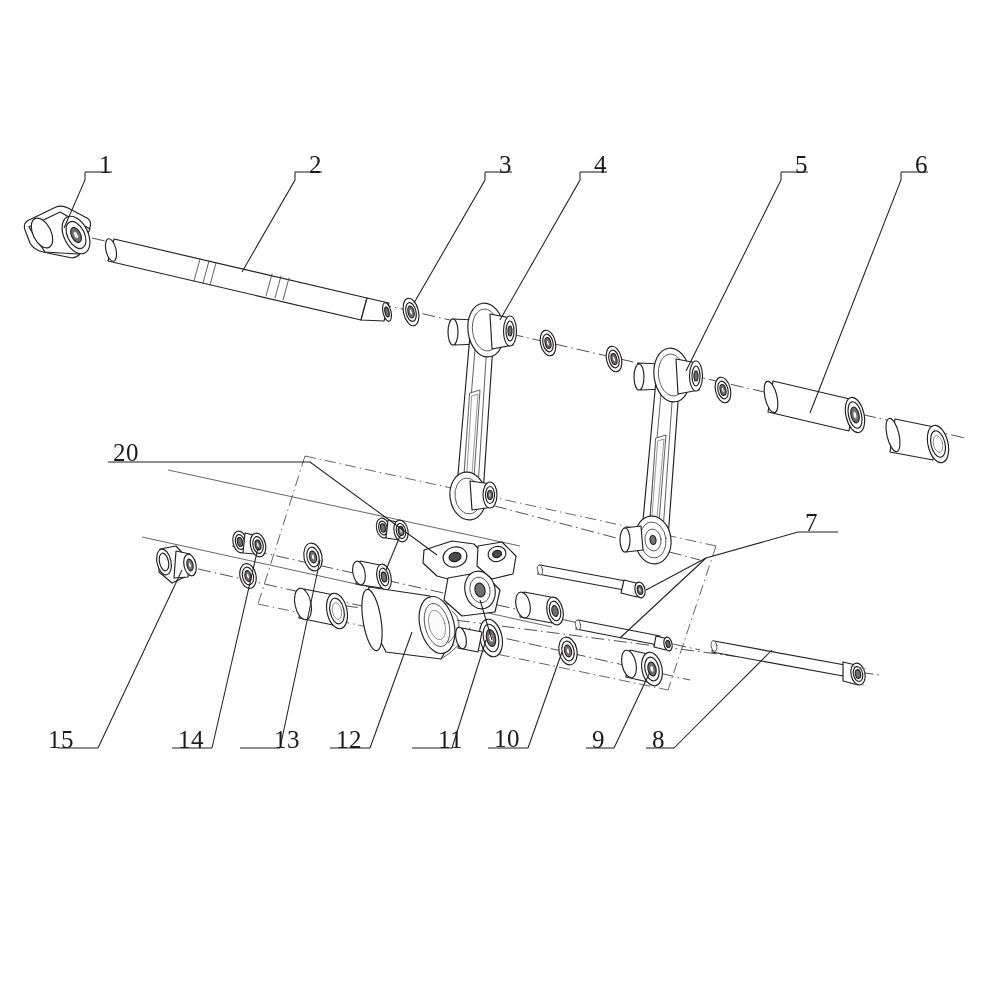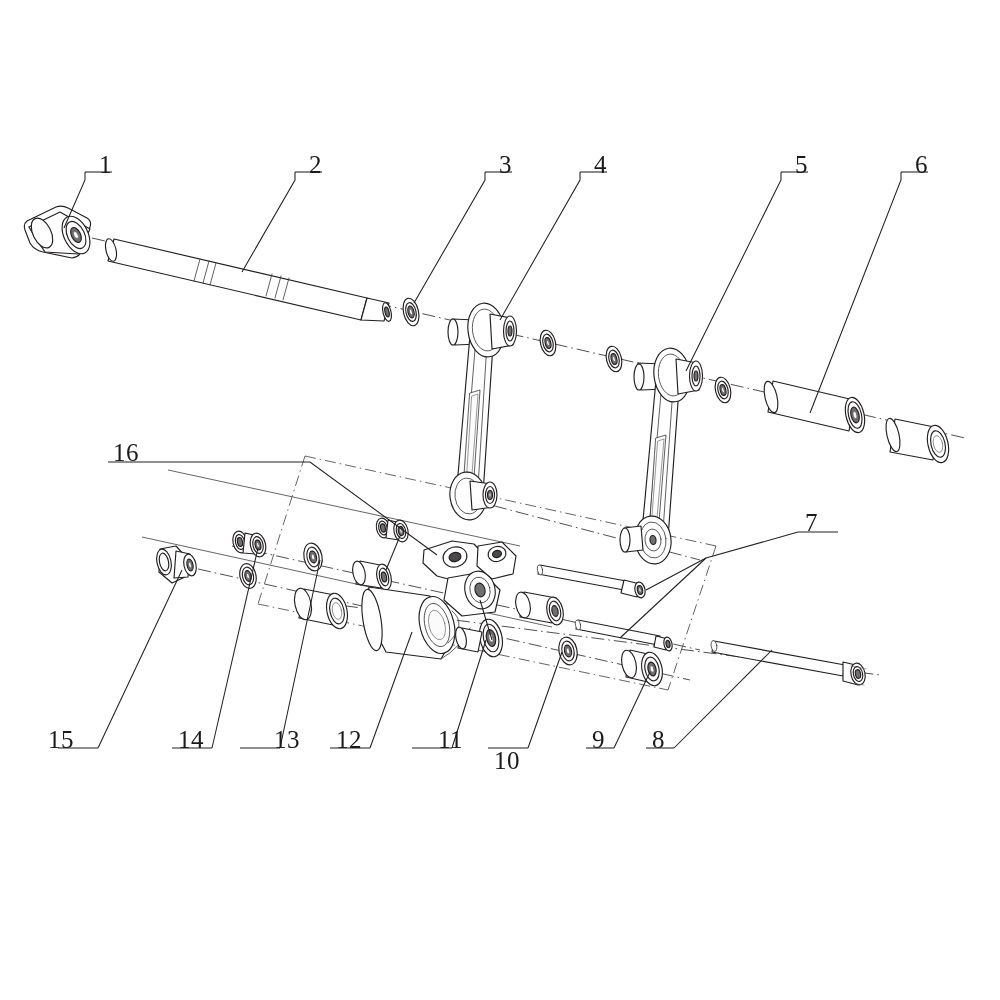--- a/index.html
+++ b/index.html
@@ -407,25 +407,25 @@
     </g>
   </svg>
 
   <div class="num" style="left:99px;  top:152px;">1</div>
   <div class="num" style="left:309px; top:152px;">2</div>
   <div class="num" style="left:499px; top:152px;">3</div>
   <div class="num" style="left:594px; top:152px;">4</div>
   <div class="num" style="left:795px; top:152px;">5</div>
   <div class="num" style="left:915px; top:152px;">6</div>
 
-  <div class="num" style="left:113px; top:440px;">16</div>
+  <div class="num" style="left:113px; top:440px;">20</div>
   <div class="num" style="left:805px; top:510px;">7</div>
 
   <div class="num" style="left:48px;  top:727px;">15</div>
   <div class="num" style="left:178px; top:727px;">14</div>
   <div class="num" style="left:246px; top:727px;margin-left:28px;">13</div>
   <div class="num" style="left:336px; top:727px;">12</div>
   <div class="num" style="left:418px; top:727px;margin-left:20px;">11</div>
-  <div class="num" style="left:494px; top:748px;text-align:center;">10</div>
+  <div class="num" style="left:494px; top:726px;text-align:center;">10</div>
   <div class="num" style="left:592px; top:727px;">9</div>
   <div class="num" style="left:652px; top:727px;">8</div>
 
 </div>
 
 </body></html>

